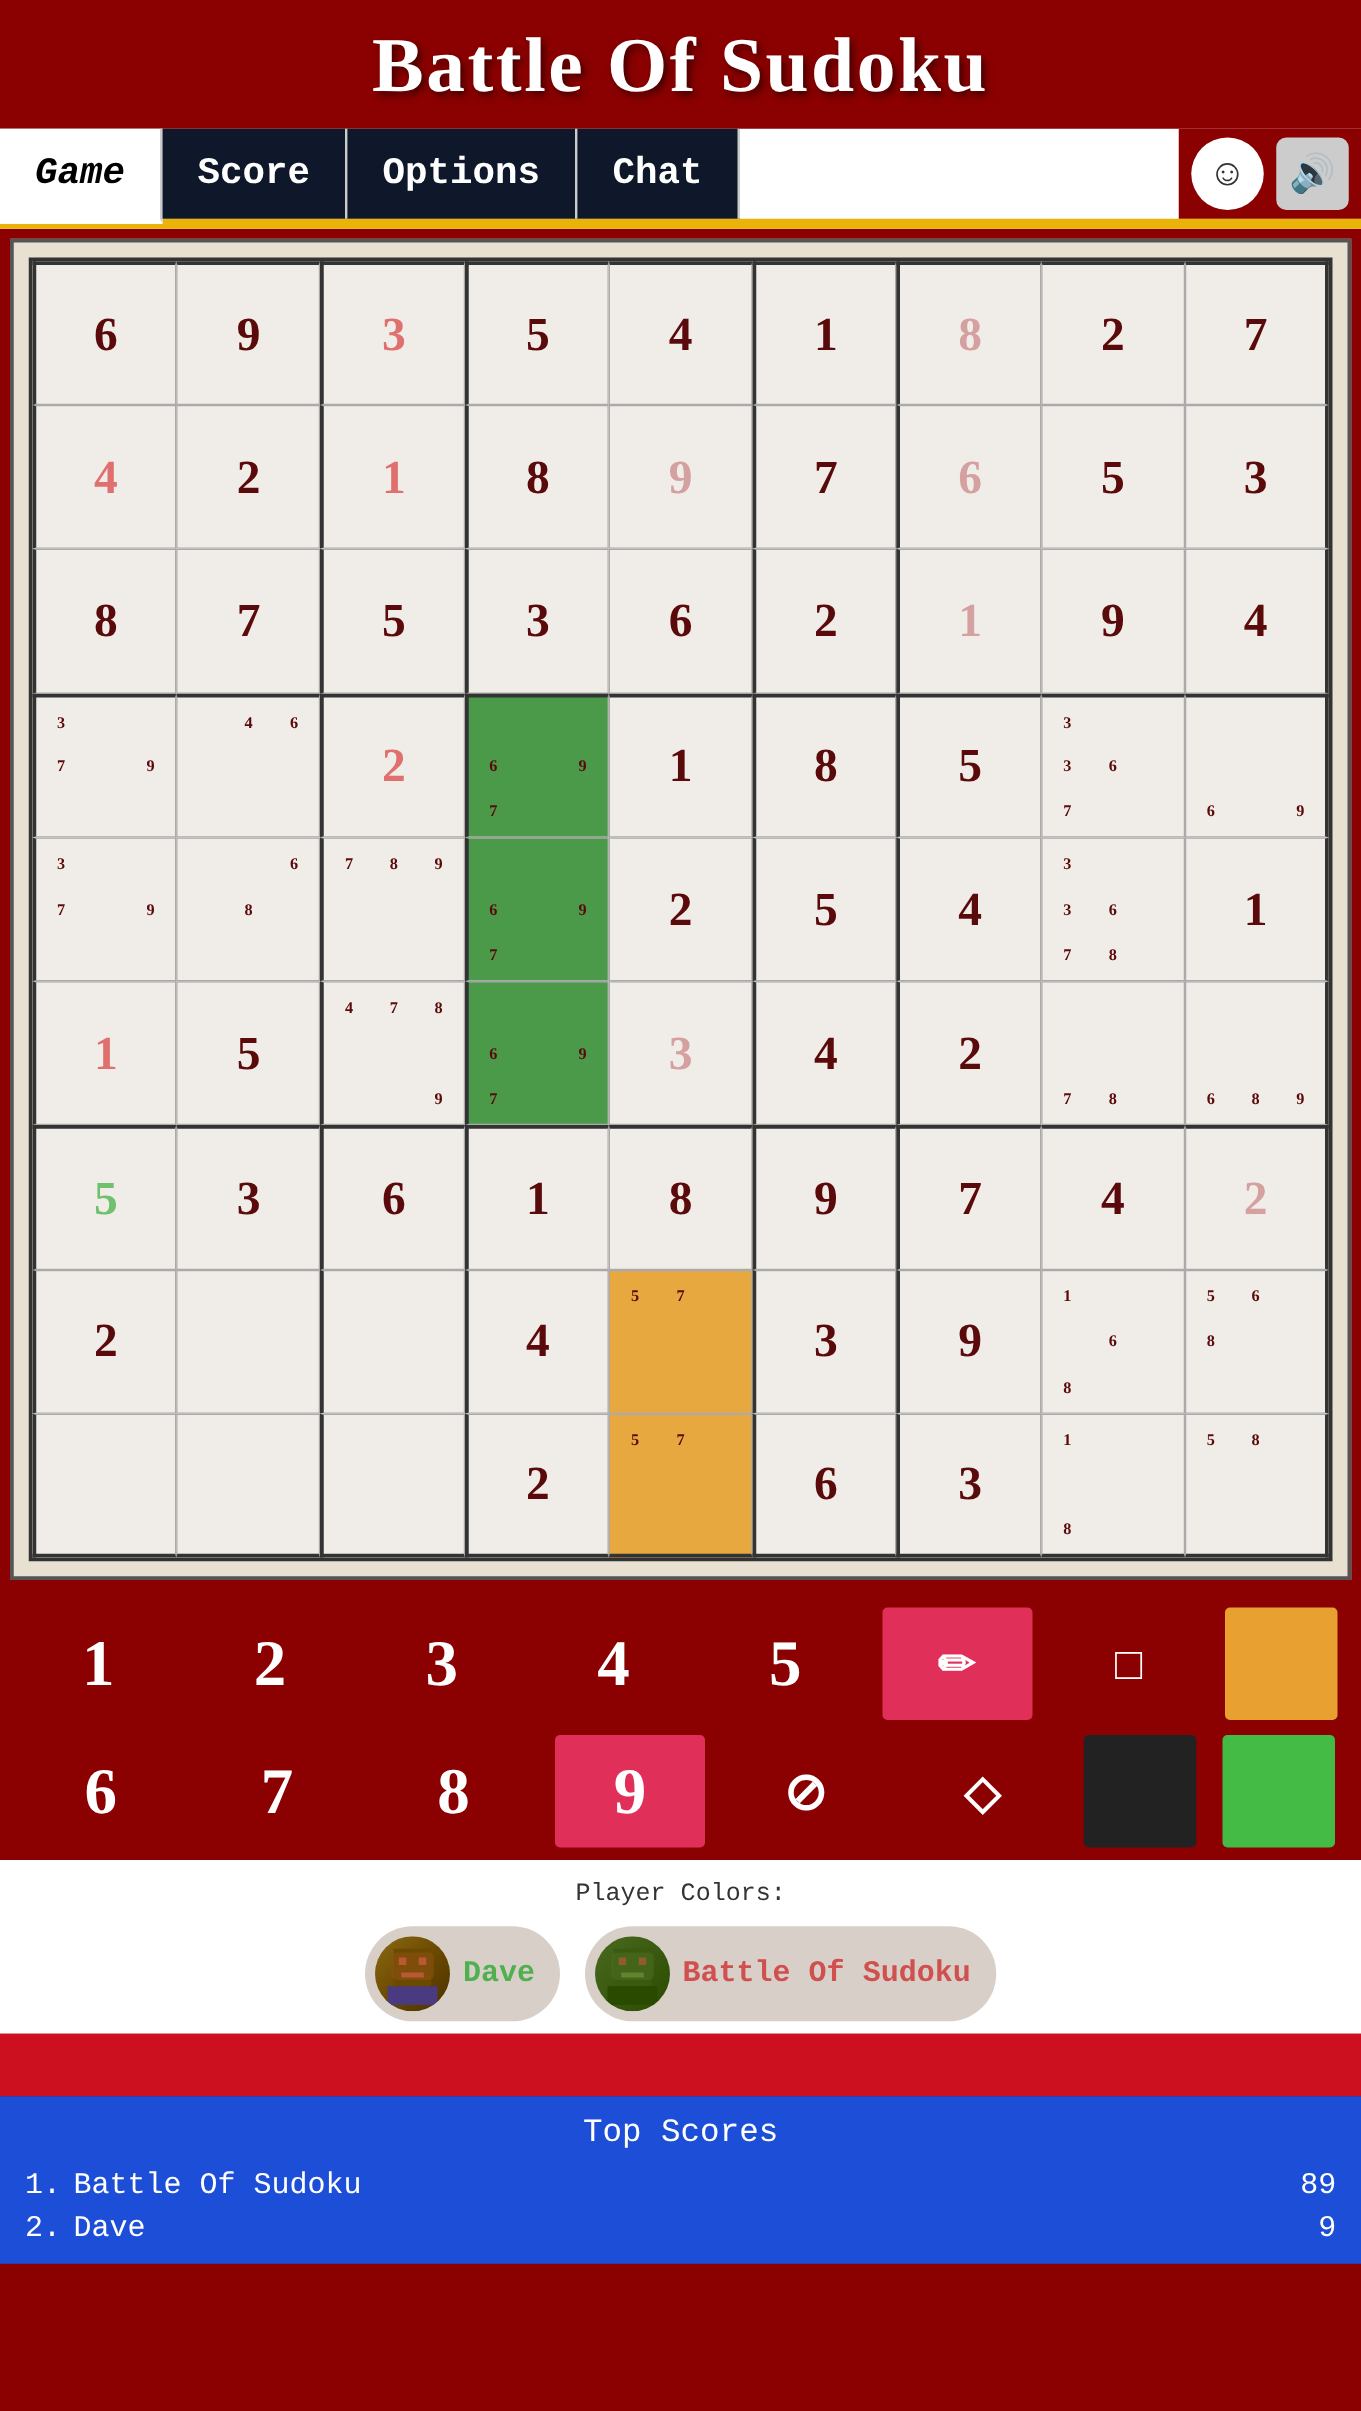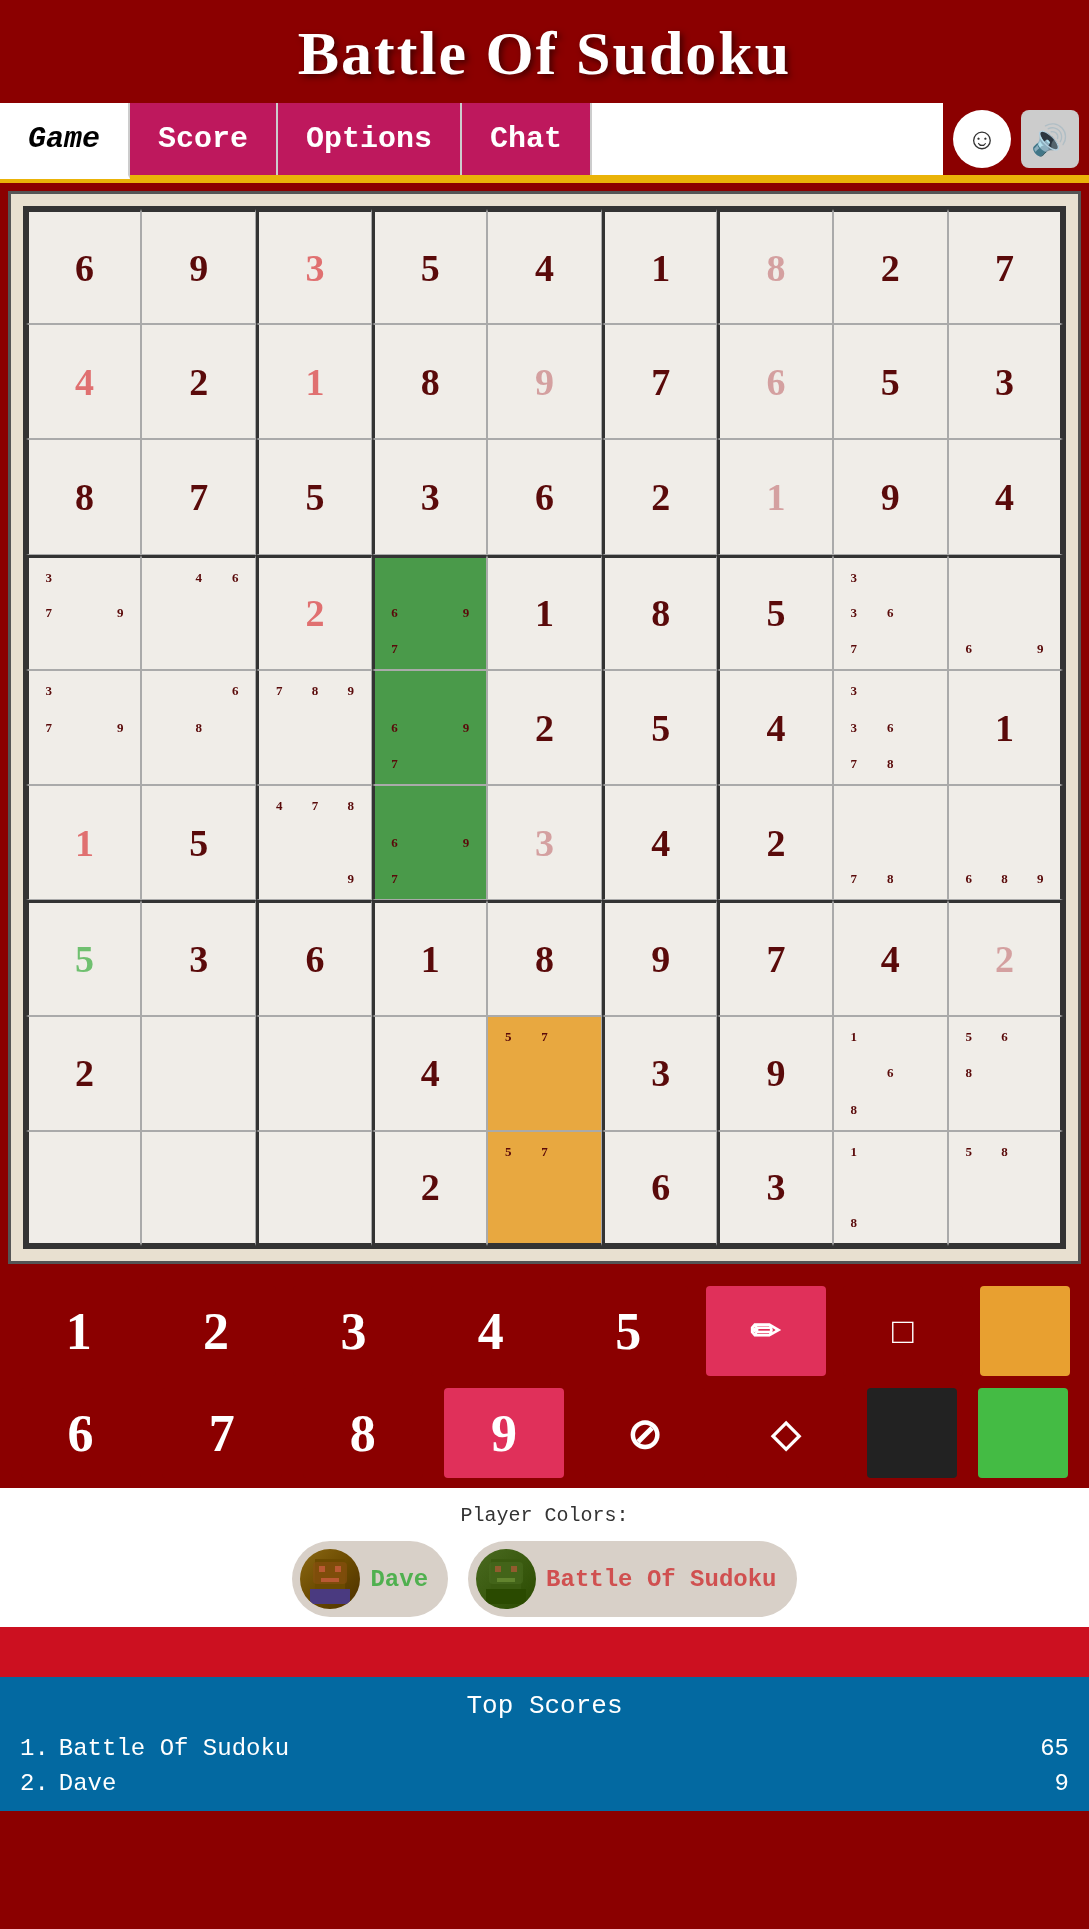--- a/index.html
+++ b/index.html
@@ -47,21 +47,21 @@
       border-right: 2px solid #ccc;
     }
     .nav-tab.active {
       background: white;
       border-bottom: 4px solid white;
       margin-bottom: -4px;
       color: #000;
       font-style: italic;
     }
     .nav-tab:not(.active) {
-      background: #be185d;
+      background: #0f172a;
       color: white;
     }
     .nav-icons {
       margin-left: auto;
       display: flex;
       align-items: center;
       background: #8b0000;
       padding: 0 10px;
       gap: 10px;
     }
@@ -230,21 +230,21 @@
 
     
     .red-bar {
       background: #cc1020;
       height: 50px;
       margin-top: 0;
     }
 
     
     .top-scores-section {
-      background: #0369a1;
+      background: #1d4ed8;
       padding: 14px 20px 10px;
     }
     .top-scores-title {
       color: white;
       font-size: 26px;
       font-family: 'Courier New', monospace;
       text-align: center;
       margin-bottom: 10px;
     }
     .score-row {
@@ -676,20 +676,20 @@
   </div>
 </div>
 
 <div class="red-bar"></div>
 
 <div class="top-scores-section">
   <div class="top-scores-title">Top Scores</div>
   <div class="score-row">
     <span>1.</span>
     <span style="flex:1;margin-left:10px">Battle Of Sudoku</span>
-    <span>65</span>
+    <span>89</span>
   </div>
   <div class="score-row">
     <span>2.</span>
     <span style="flex:1;margin-left:10px">Dave</span>
     <span>9</span>
   </div>
 </div>
 
 </body></html>

